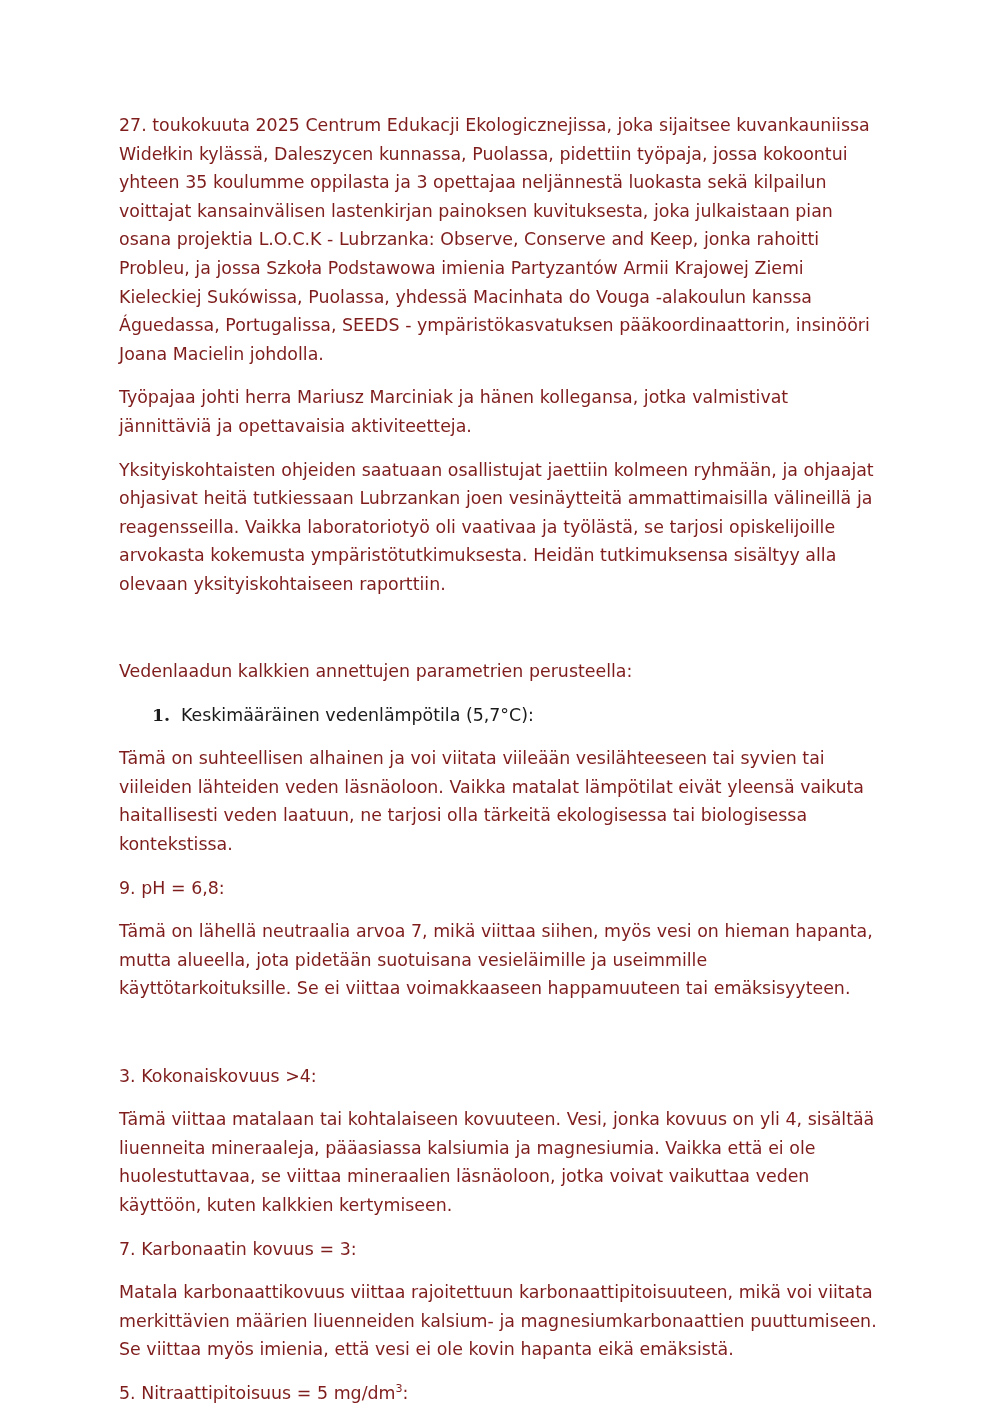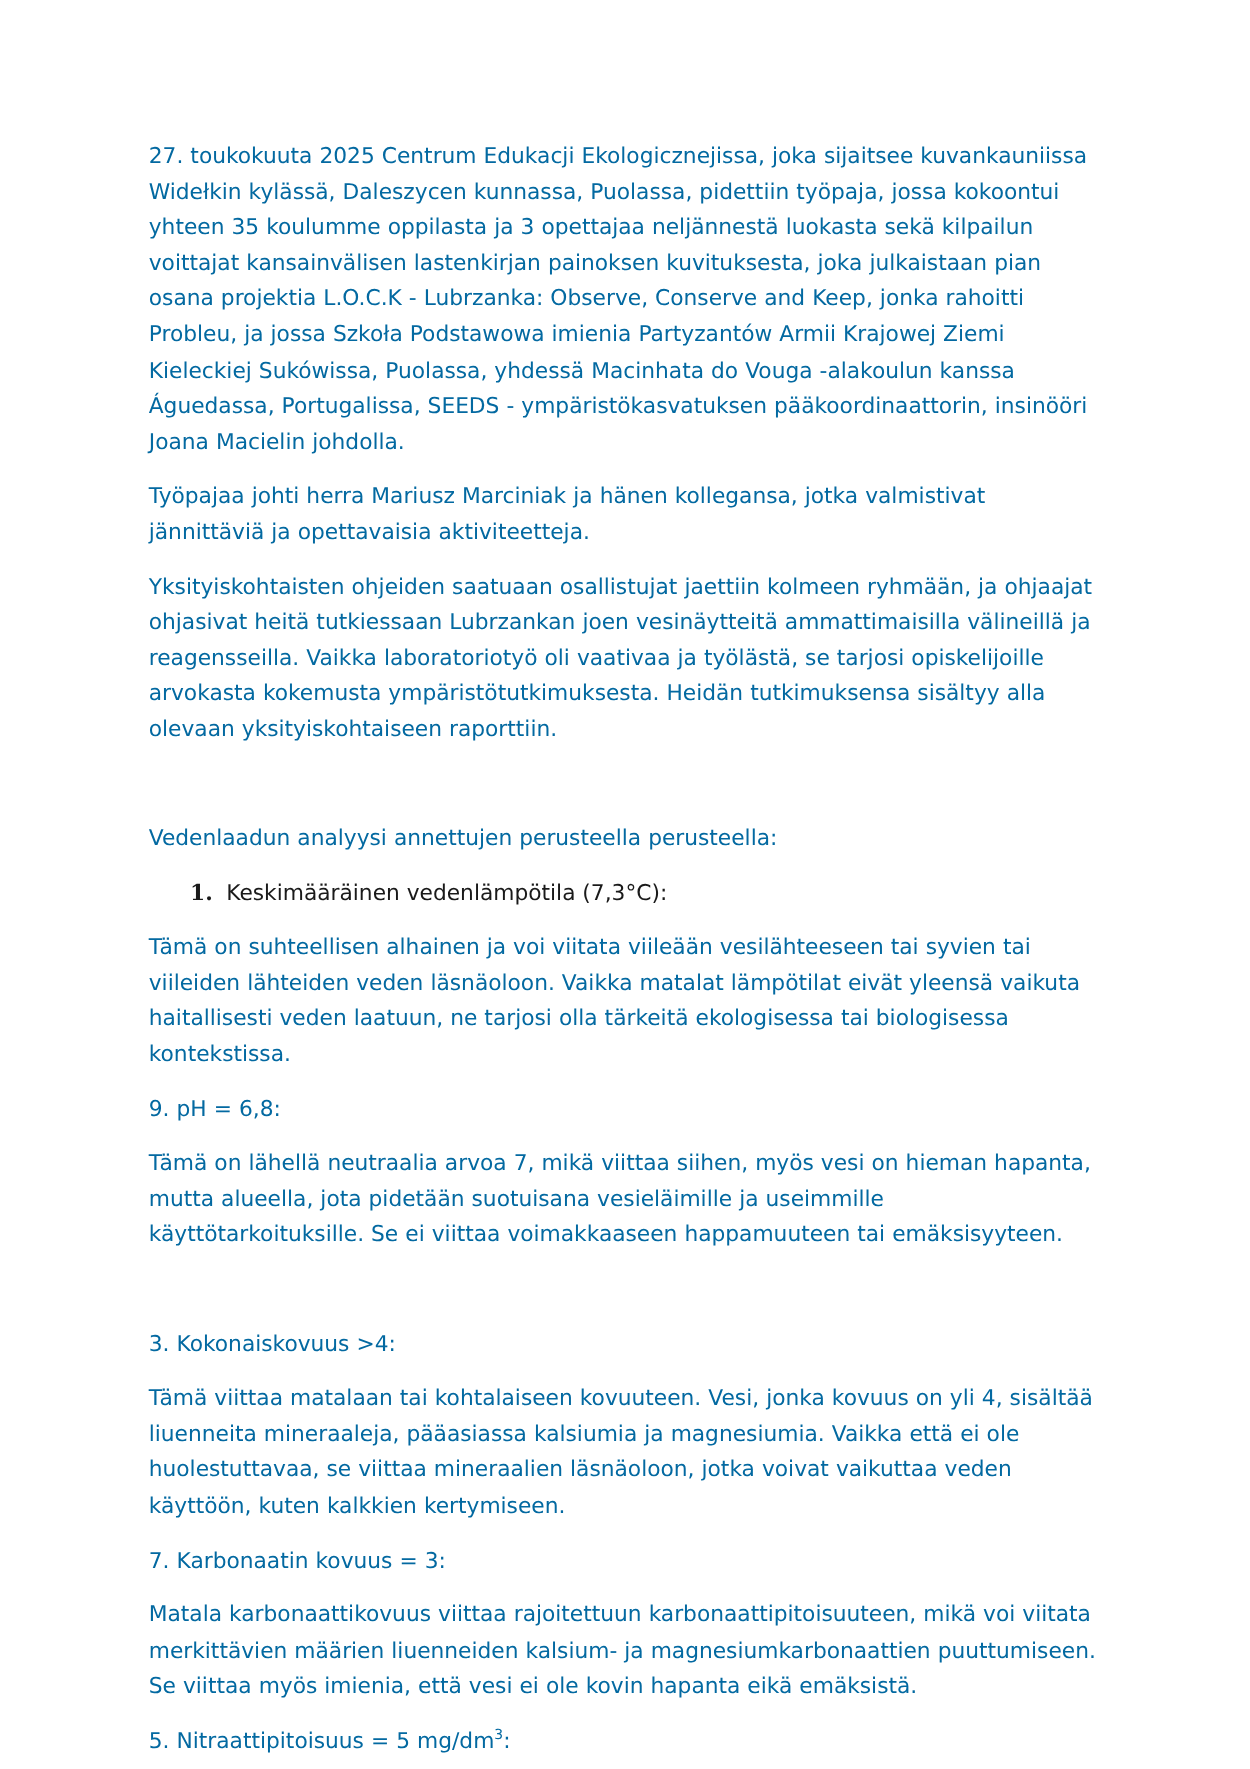--- a/index.html
+++ b/index.html
@@ -23,21 +23,21 @@
     padding: 111px 120px 40px 119px;
   }
   .doc-body {
     width: 762px;
   }
   p.para {
     margin: 0 0 15px 0;
     font-size: 17.4px;
     line-height: 28.6px;
     text-align: left;
-    color: #0369a1;
+    color: #7f1d1d;
     word-spacing: 0.1px;
   }
   p.para:last-child {
     margin-bottom: 16px;
   }
   
   p.spacer {
     margin: 0 0 15px 0;
     font-size: 17.4px;
     line-height: 28.6px;
@@ -76,26 +76,26 @@
   <div class="doc-body">
 
     <p class="para">27. toukokuuta 2025 Centrum Edukacji Ekologicznejissa, joka sijaitsee kuvankauniissa Widełkin kylässä, Daleszycen kunnassa, Puolassa, pidettiin työpaja, jossa kokoontui yhteen 35 koulumme oppilasta ja 3 opettajaa neljännestä luokasta sekä kilpailun voittajat kansainvälisen lastenkirjan painoksen kuvituksesta, joka julkaistaan pian osana projektia L.O.C.K - Lubrzanka:  Observe, Conserve and Keep, jonka rahoitti Probleu, ja jossa Szkoła Podstawowa imienia Partyzantów Armii Krajowej Ziemi Kieleckiej Sukówissa, Puolassa, yhdessä Macinhata do Vouga -alakoulun kanssa Águedassa, Portugalissa, SEEDS - ympäristökasvatuksen pääkoordinaattorin, insinööri Joana Macielin johdolla.</p>
 
     <p class="para">Työpajaa johti herra Mariusz Marciniak ja hänen kollegansa, jotka valmistivat jännittäviä ja opettavaisia aktiviteetteja.</p>
 
     <p class="para">Yksityiskohtaisten ohjeiden saatuaan osallistujat jaettiin kolmeen ryhmään, ja ohjaajat ohjasivat heitä tutkiessaan Lubrzankan joen vesinäytteitä ammattimaisilla välineillä ja reagensseilla. Vaikka laboratoriotyö oli vaativaa ja työlästä, se tarjosi opiskelijoille arvokasta kokemusta ympäristötutkimuksesta. Heidän tutkimuksensa sisältyy alla olevaan yksityiskohtaiseen raporttiin.</p>
 
     <p class="spacer"></p>
 
-    <p class="para">Vedenlaadun analyysi annettujen perusteella perusteella:</p>
+    <p class="para">Vedenlaadun kalkkien annettujen parametrien perusteella:</p>
 
     <ol class="numbered-list">
       <li>
         <span class="marker">1.</span>
-        <span>Keskimääräinen vedenlämpötila (7,3°C):</span>
+        <span>Keskimääräinen vedenlämpötila (5,7°C):</span>
       </li>
     </ol>
 
     <p class="para">Tämä on suhteellisen alhainen ja voi viitata viileään vesilähteeseen tai syvien tai viileiden lähteiden veden läsnäoloon. Vaikka matalat lämpötilat eivät yleensä vaikuta haitallisesti veden laatuun, ne tarjosi olla tärkeitä ekologisessa tai biologisessa kontekstissa.</p>
 
     <p class="para">9. pH = 6,8:</p>
 
     <p class="para">Tämä on lähellä neutraalia arvoa 7, mikä viittaa siihen, myös vesi on hieman hapanta, mutta alueella, jota pidetään suotuisana vesieläimille ja useimmille käyttötarkoituksille. Se ei viittaa voimakkaaseen happamuuteen tai emäksisyyteen.</p>
 
     <p class="spacer"></p>

